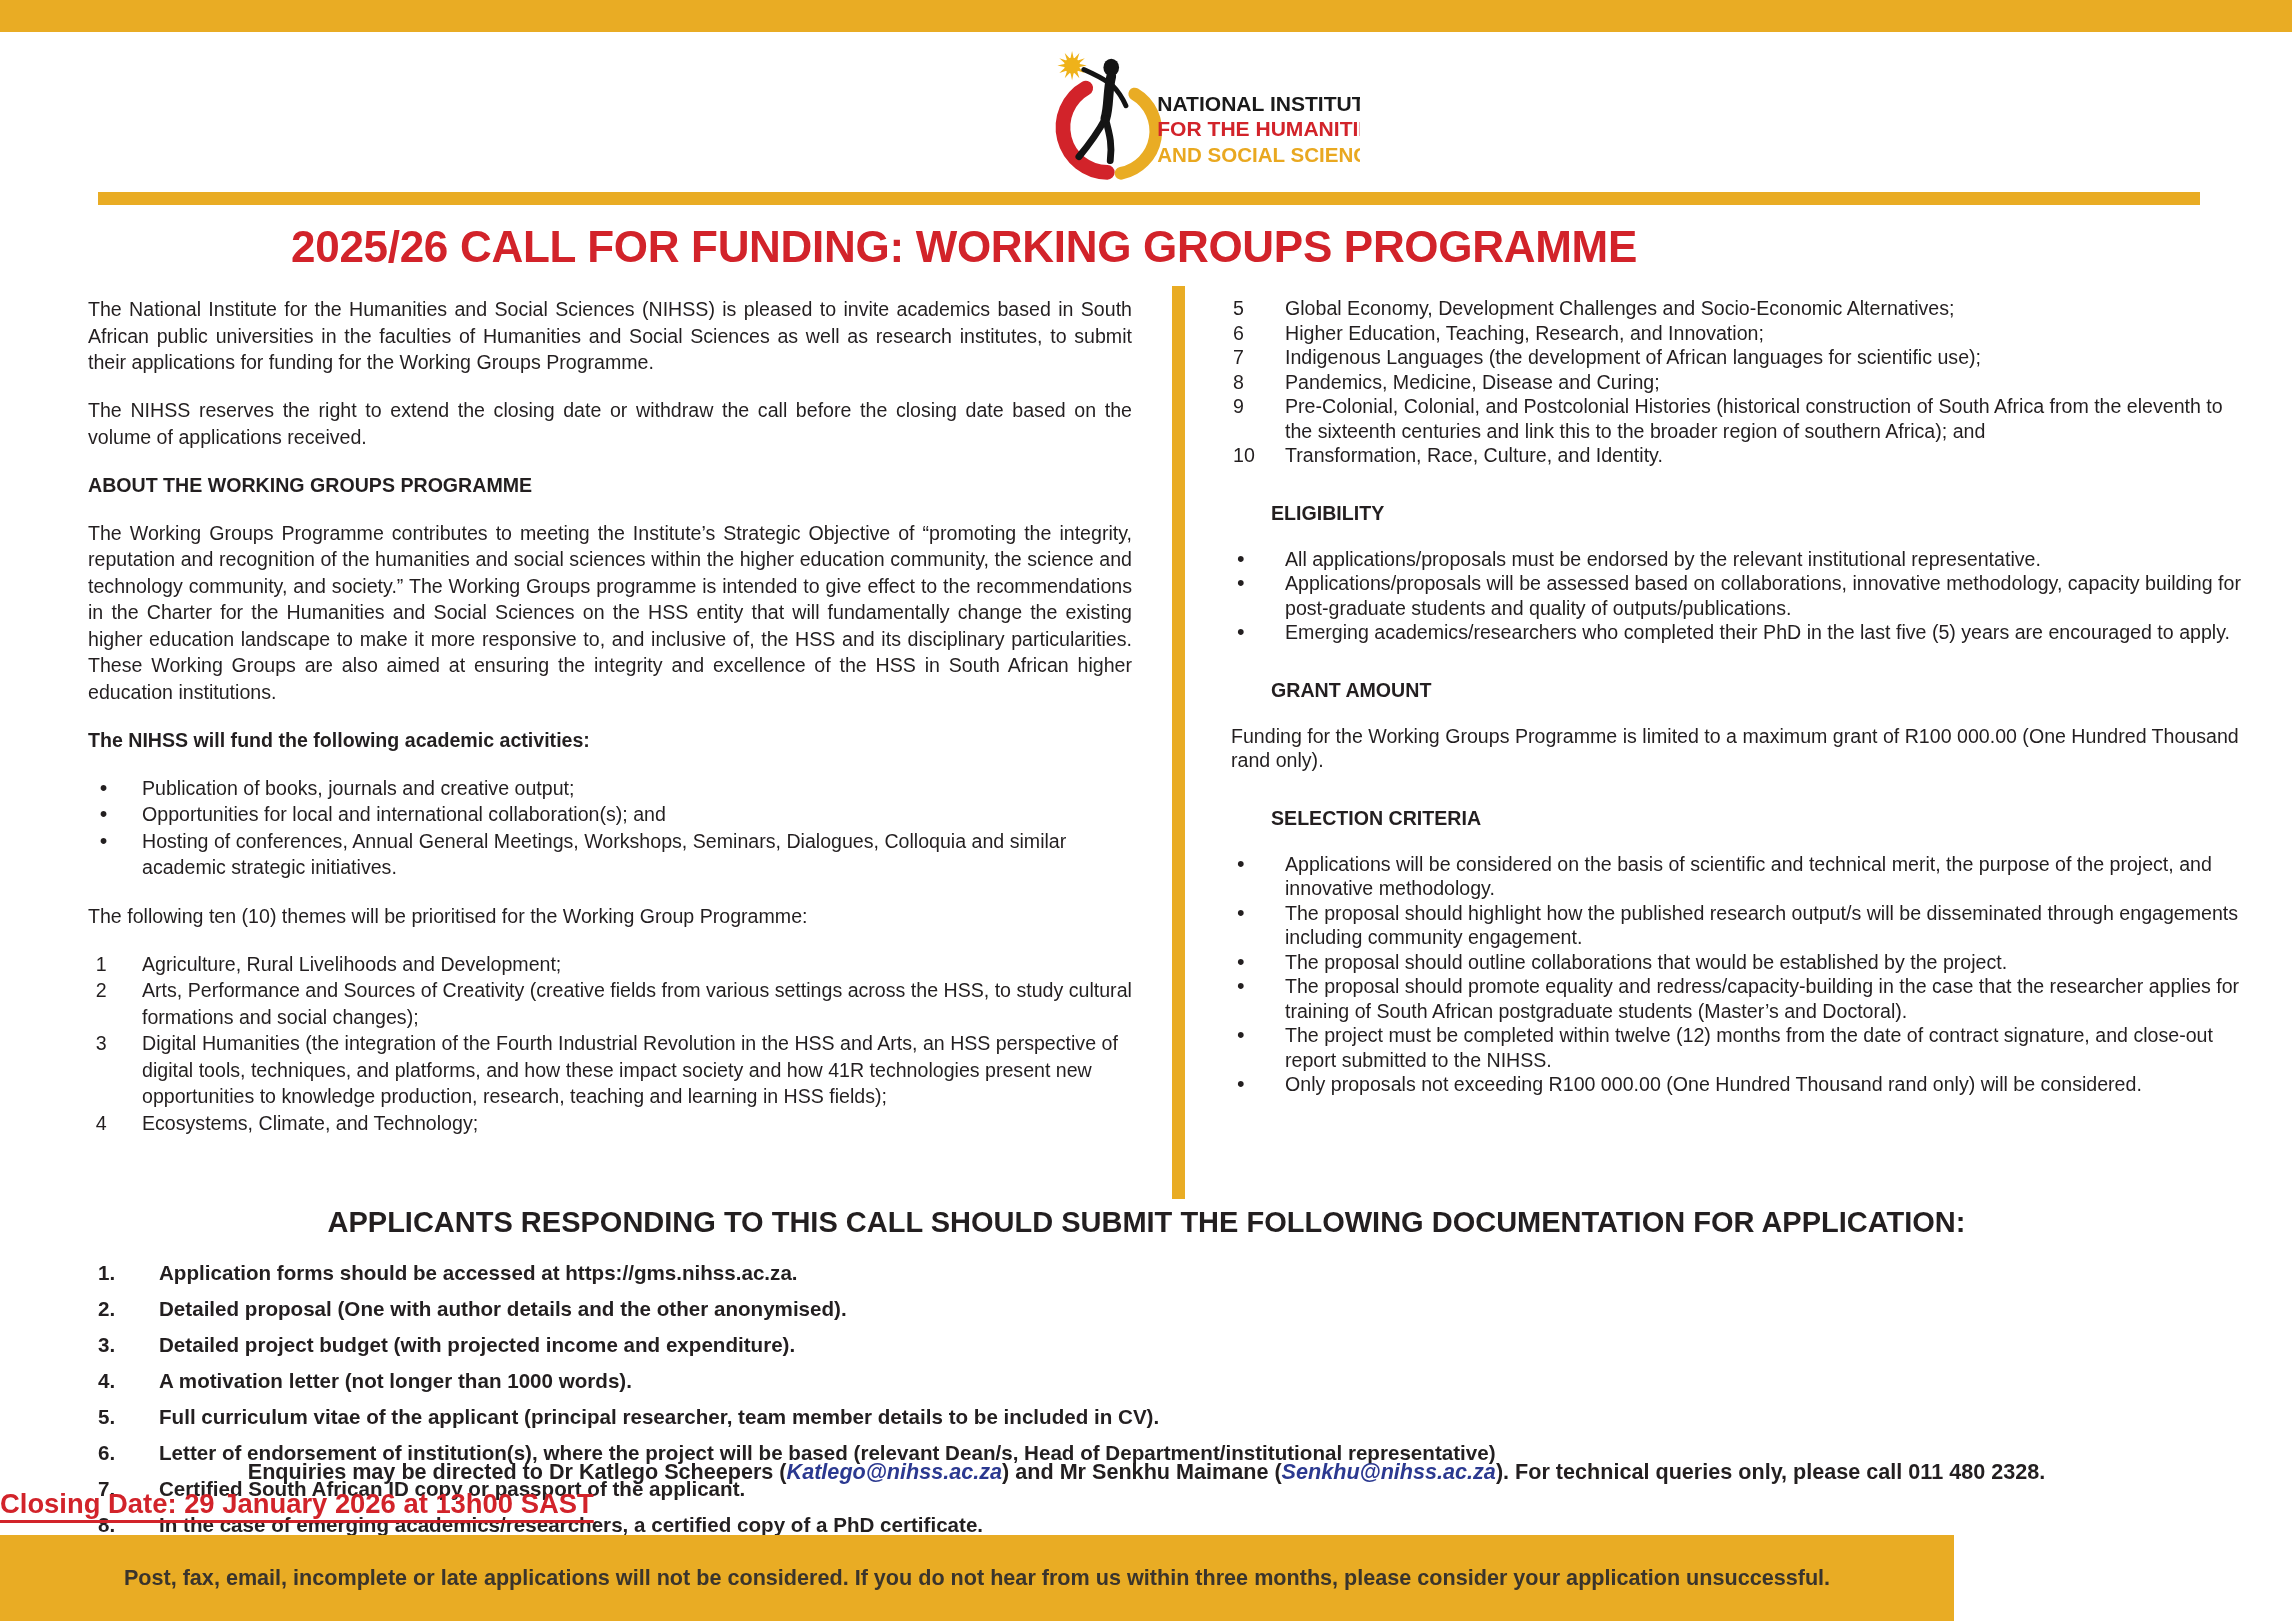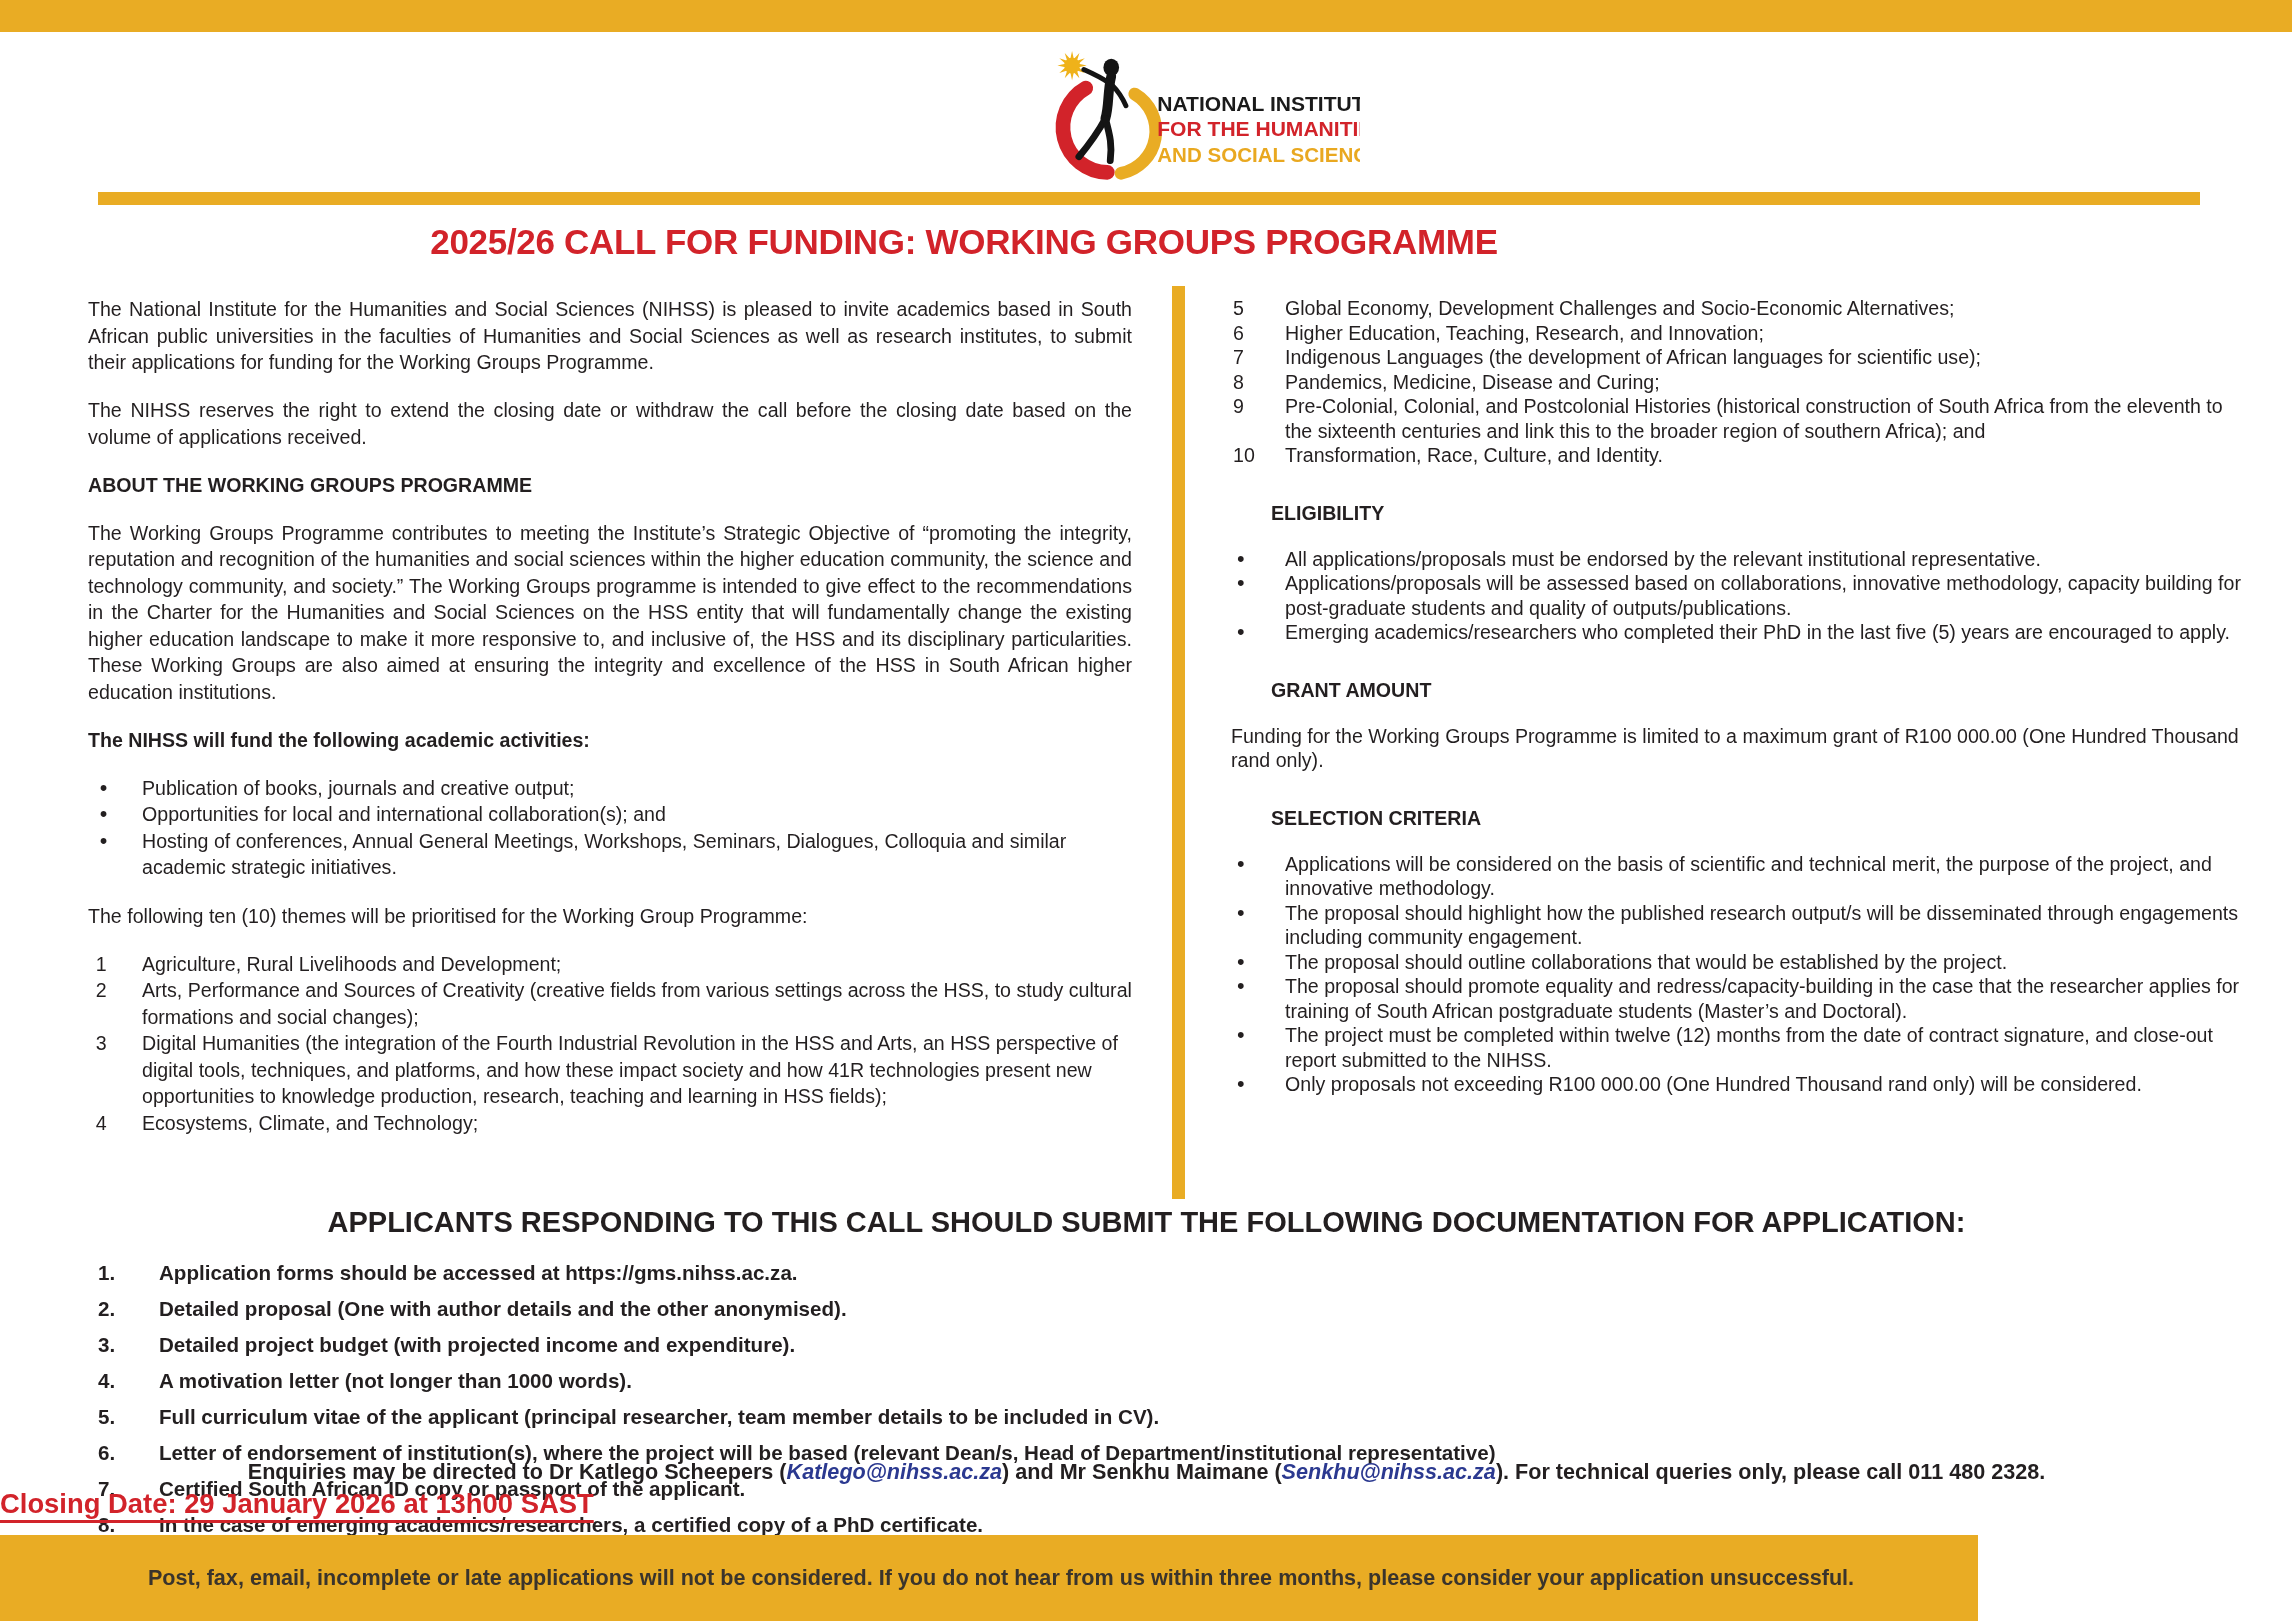--- a/index.html
+++ b/index.html
@@ -6,21 +6,21 @@
   body{font-family:"Liberation Sans", sans-serif; color:#231F20;}
   .page{position:relative;width:2293px;height:1621px;background:#ffffff;overflow:hidden;}
 
   .topbar{position:absolute;top:0;left:0;width:2293px;height:32px;background:#E9AC24;}
 
   .logo{position:absolute;top:47px;left:1027px;width:333px;height:142px;}
 
   .rule{position:absolute;top:192px;left:98px;width:2102px;height:12.7px;background:#E9AC24;}
 
   .main-title{position:absolute;top:222px;left:0;width:1928px;text-align:center;
-    color:#D2232A;font-size:35px;font-weight:bold;letter-spacing:-0.3px;}
+    color:#D2232A;font-size:44px;font-weight:bold;letter-spacing:-0.3px;}
 
   .col{position:absolute;top:296px;font-size:19.6px;line-height:26.5px;}
   .col-left{left:88px;width:1044px;}
   .col-right{left:1231px;width:1019px;line-height:24.5px;}
   .col p{margin:0 0 21.6px;text-align:justify;}
   .col-right p{text-align:left;}
   .sec-head{font-weight:bold;margin:0 0 21.6px;}
   .sec-head.gap-top{margin-top:33px;margin-left:40px;}
 
   ul.dots{list-style:none;margin:0 0 21.6px;padding:0;}
@@ -43,21 +43,21 @@
 
   .enquiries{position:absolute;top:1459px;left:0;width:2293px;text-align:center;
     font-size:21.6px;font-weight:bold;}
   .email-link{color:#2B3990;font-style:italic;text-decoration:none;}
 
   .closing{position:absolute;top:1488px;left:0;width:2293px;text-align:left;}
   .closing span{color:#D2232A;font-size:27.4px;font-weight:bold;
     text-decoration:underline;text-decoration-thickness:2.9px;text-underline-offset:6.9px;}
 
   .footer{position:absolute;top:1535px;left:0;width:1954px;height:86px;background:#E9AC24;
-    display:flex;align-items:center;justify-content:center;padding-left:24px;}
+    display:flex;align-items:center;justify-content:center;}
   .footer span{font-size:21.6px;font-weight:bold;color:#3A342C;}
 </style>
 </head>
 <body>
 
 <div class="page">
 
   <div class="topbar"></div>
 
   <svg class="logo" viewBox="0 0 340 145">

